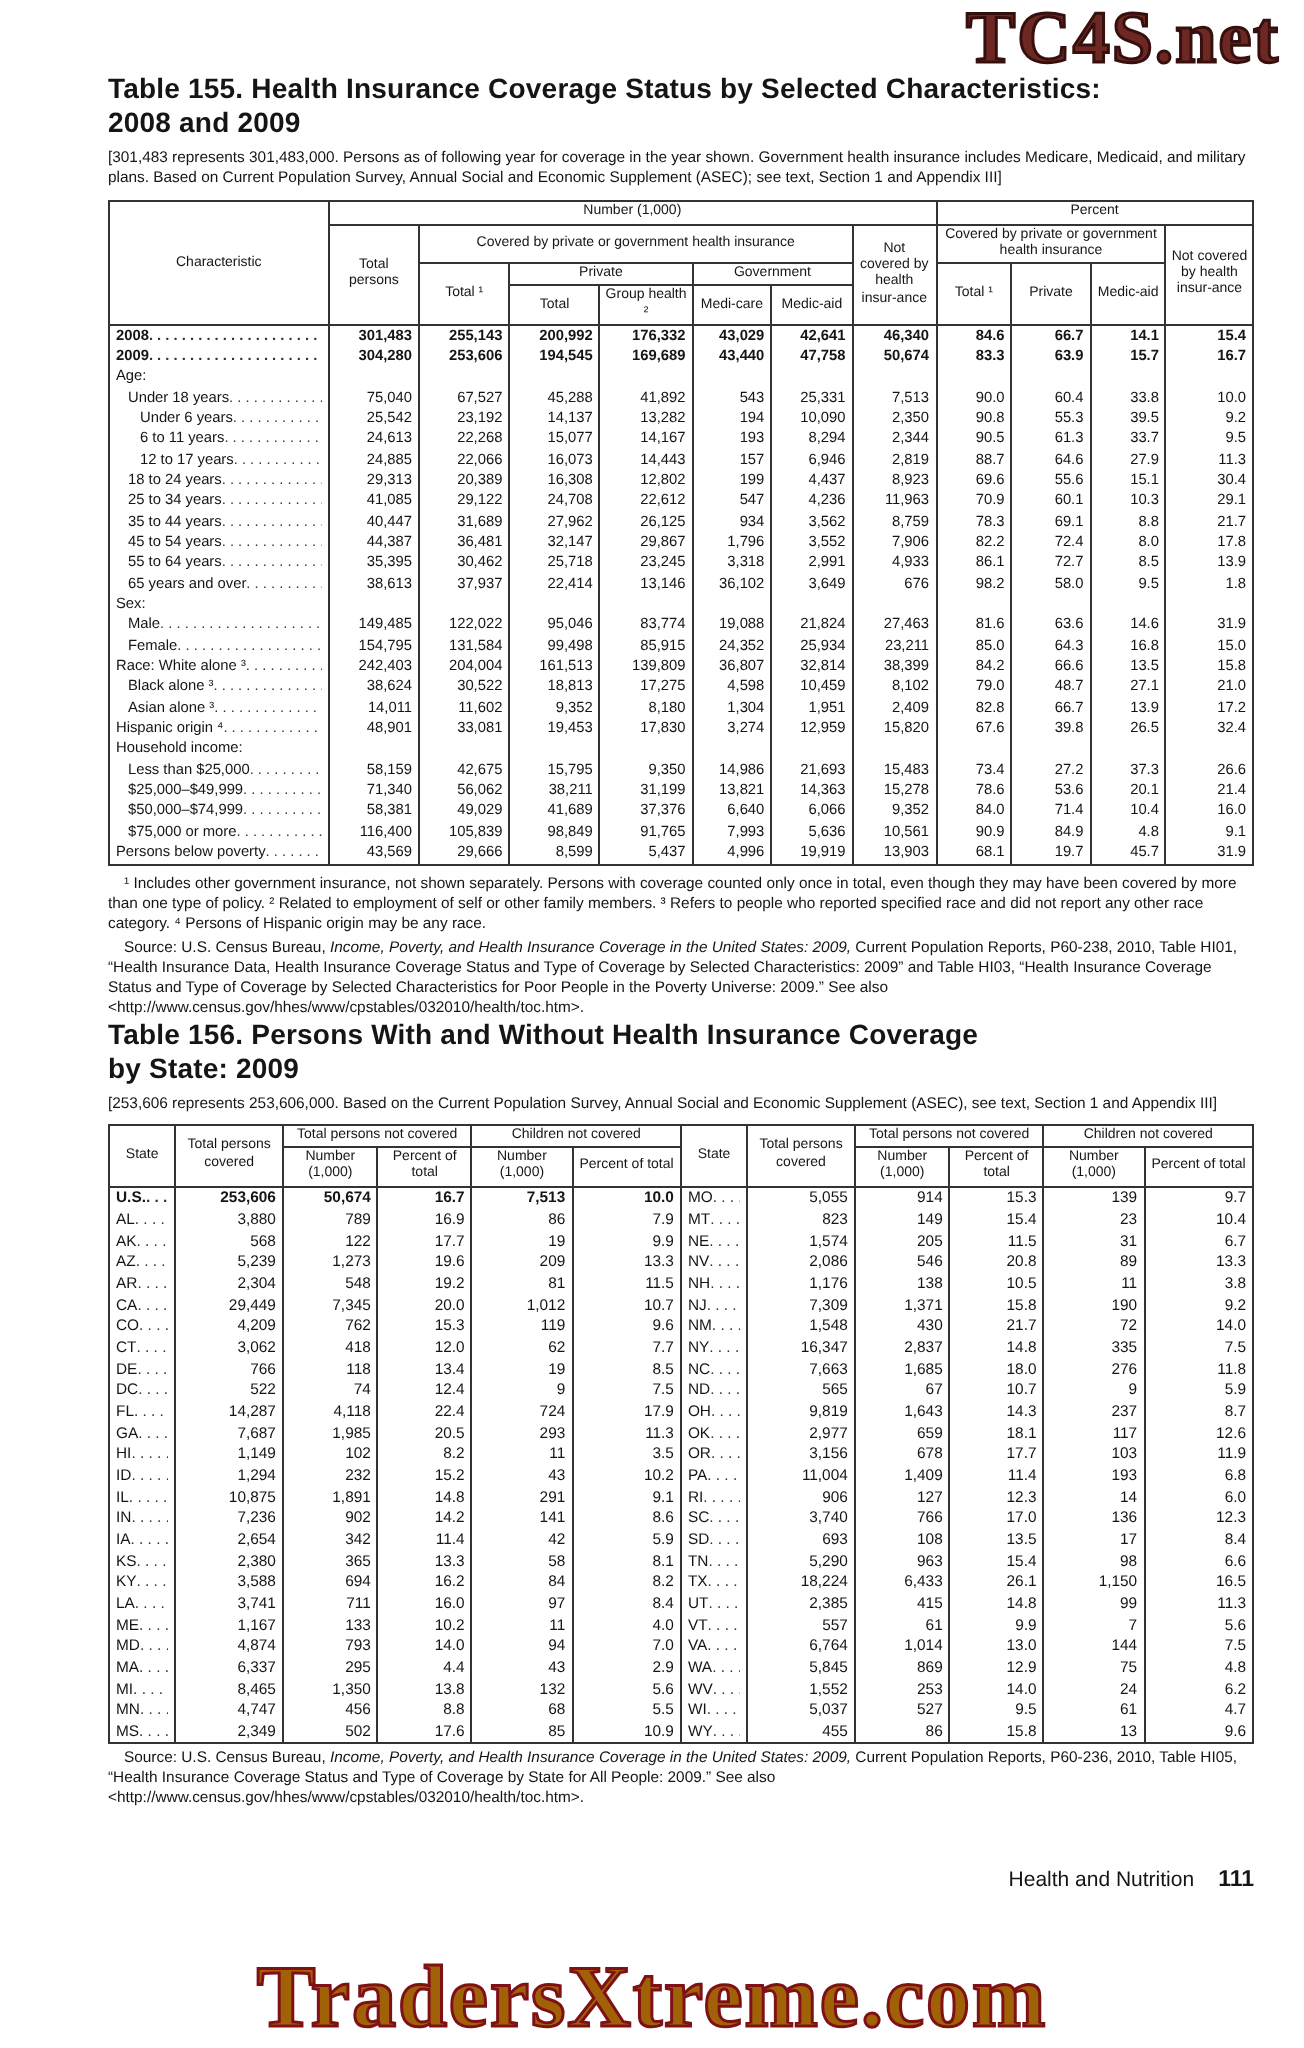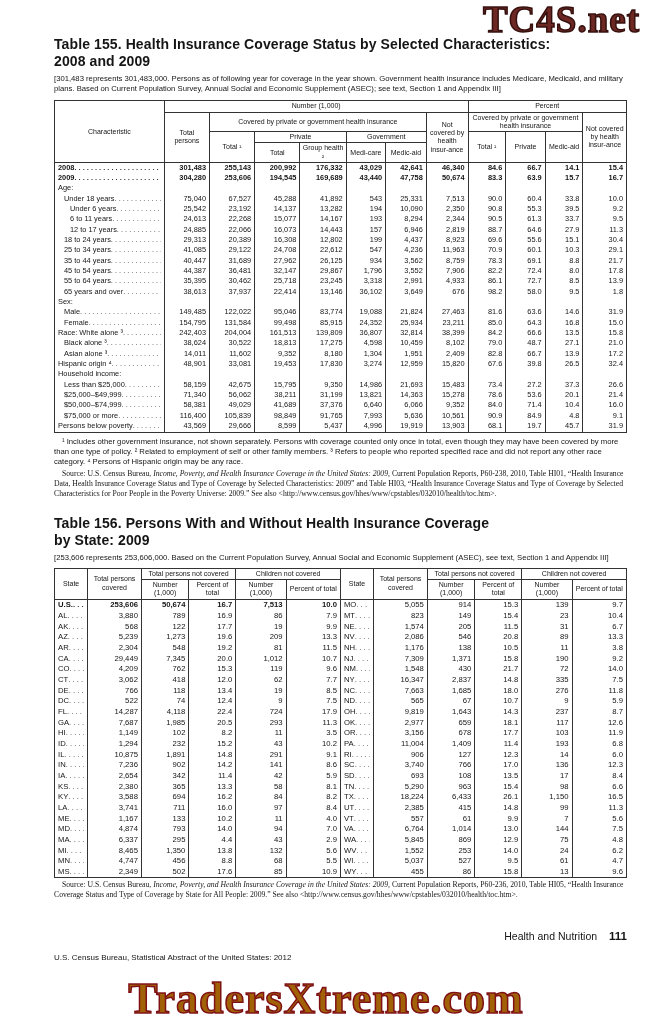--- a/index.html
+++ b/index.html
@@ -25,21 +25,21 @@
   }
   .wm-bottom {
     position:absolute; bottom:0px; left:0; right:0; text-align:center;
     font-family:"Liberation Serif", serif; font-weight:bold;
     font-size:44px; letter-spacing:1px;
     color:#a16207; -webkit-text-stroke:1.5px #7e1016;
   }
 
   .t-title { font-size:14px; font-weight:bold; line-height:1.22; letter-spacing:0.1px; }
   #t155-title { padding-top:36px; }
-  #t156-title { margin-top:16px; }
+  #t156-title { }
   .note { font-size:7.7px; line-height:1.32; margin-top:4px; }
 
   table { border-collapse:collapse; table-layout:fixed; width:100%; border:1px solid #333; }
   .t155 { margin-top:6px; font-size:7.4px; }
   .t156 { margin-top:5px; font-size:7.7px; }
   th {
     font-weight:normal; font-size:7px; text-align:center; vertical-align:middle;
     border:1px solid #333; padding:1px 2px; line-height:1.18;
   }
   td {
@@ -52,21 +52,21 @@
 
   .lw { display:flex; align-items:baseline; overflow:hidden; }
   .txt { white-space:nowrap; }
   .dots { flex:1 1 auto; overflow:hidden; white-space:nowrap; color:#333; }
   .dots::before { content:" . . . . . . . . . . . . . . . . . . . . . . . . . . . . . . . . . . . . . . . . . . . . . . . . . ."; }
   .ind0 { padding-left:1px; }
   .ind1 { padding-left:7px; }
   .ind2 { padding-left:13px; }
 
   .fn { font-size:7.7px; line-height:1.3; margin-top:4px; text-indent:8px; }
-  .src { font-size:7.7px; line-height:1.3; margin-top:2px; text-indent:8px;font-family:Liberation Serif, serif; }
+  .src { font-size:7.7px; line-height:1.3; margin-top:2px; text-indent:8px; }
 
   .footer-right { margin-top:30px; text-align:right; font-size:10.5px; }
   .footer-right .pagenum { font-weight:bold; font-size:11.5px; margin-left:12px; }
   .credit { margin-top:11px; font-size:8px; }
 </style>
 </head>
 <body>
 
 <div class="page">
 
@@ -1294,19 +1294,18 @@
         </tbody>
     </table>
 
     <p class="src">
       <span>Source: U.S. Census Bureau, </span><i>Income, Poverty, and Health Insurance Coverage in the United States: 2009,</i><span> Current Population Reports, P60-236, 2010, Table HI05, “Health Insurance Coverage Status and Type of Coverage by State for All People: 2009.” See also &lt;http://www.census.gov/hhes/www/cpstables/032010/health/toc.htm&gt;.</span>
     </p>
 
     <div class="footer-right">
       <span>Health and Nutrition</span><span class="pagenum">111</span>
     </div>
-    <div class="credit">U.S. Census Bureau, Statistical Abstract of the United States: 2012</div>
 
   </div>
 
   <div class="wm-bottom">TradersXtreme.com</div>
 
 </div>
 
 </body></html>

